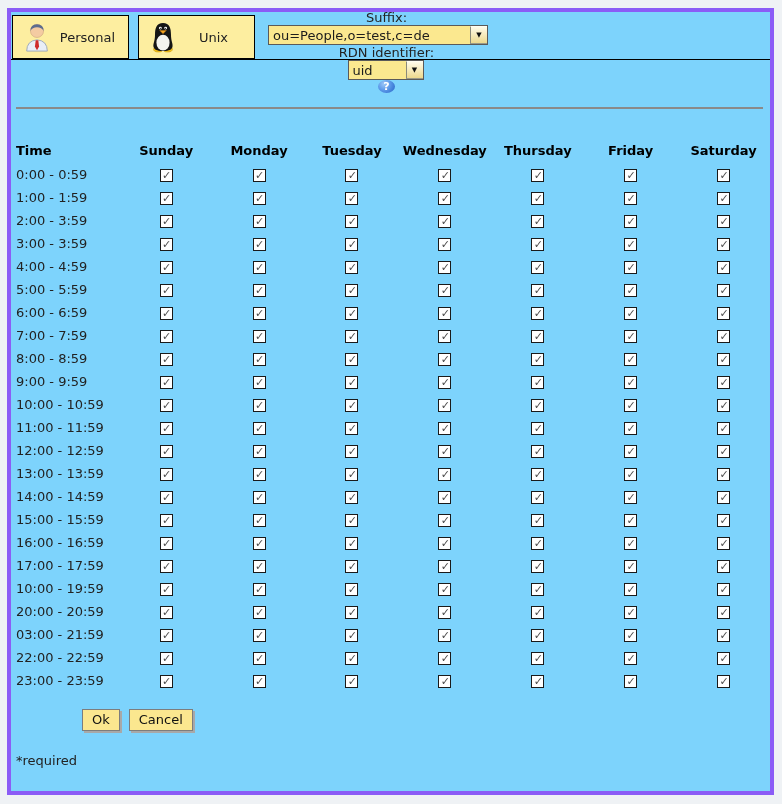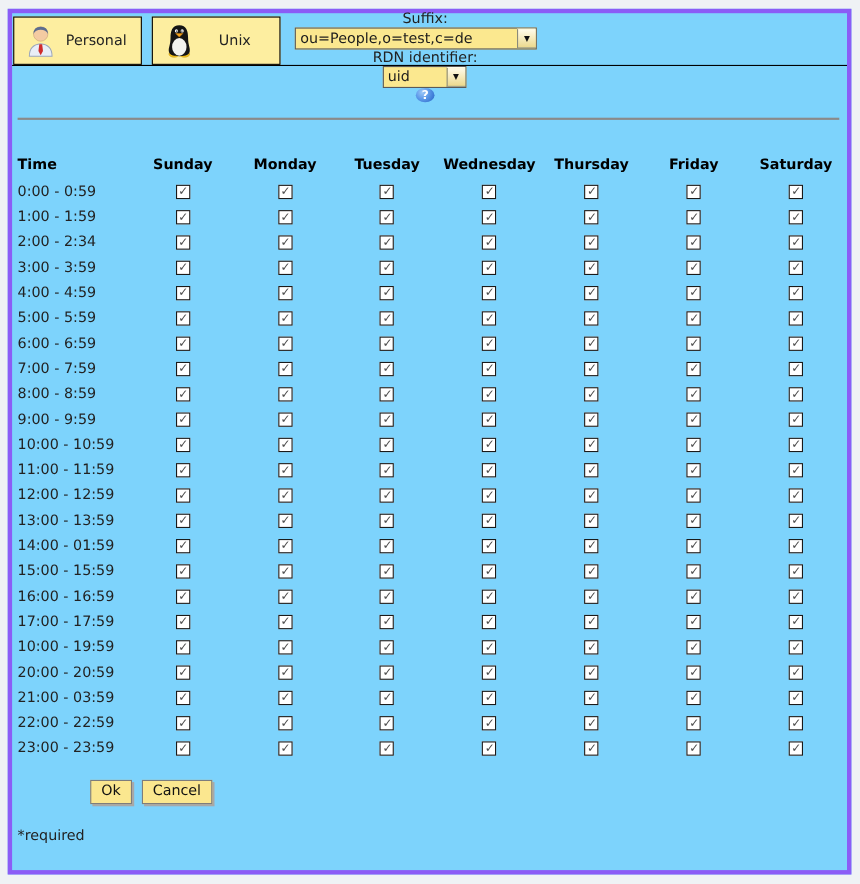--- a/index.html
+++ b/index.html
@@ -170,21 +170,21 @@
           <td>1:00 - 1:59</td>
           <td class="day"><span class="cb"></span></td>
           <td class="day"><span class="cb"></span></td>
           <td class="day"><span class="cb"></span></td>
           <td class="day"><span class="cb"></span></td>
           <td class="day"><span class="cb"></span></td>
           <td class="day"><span class="cb"></span></td>
           <td class="day"><span class="cb"></span></td>
         </tr>
         <tr>
-          <td>2:00 - 2:34</td>
+          <td>2:00 - 3:59</td>
           <td class="day"><span class="cb"></span></td>
           <td class="day"><span class="cb"></span></td>
           <td class="day"><span class="cb"></span></td>
           <td class="day"><span class="cb"></span></td>
           <td class="day"><span class="cb"></span></td>
           <td class="day"><span class="cb"></span></td>
           <td class="day"><span class="cb"></span></td>
         </tr>
         <tr>
           <td>3:00 - 3:59</td>
@@ -290,21 +290,21 @@
           <td>13:00 - 13:59</td>
           <td class="day"><span class="cb"></span></td>
           <td class="day"><span class="cb"></span></td>
           <td class="day"><span class="cb"></span></td>
           <td class="day"><span class="cb"></span></td>
           <td class="day"><span class="cb"></span></td>
           <td class="day"><span class="cb"></span></td>
           <td class="day"><span class="cb"></span></td>
         </tr>
         <tr>
-          <td>14:00 - 01:59</td>
+          <td>14:00 - 14:59</td>
           <td class="day"><span class="cb"></span></td>
           <td class="day"><span class="cb"></span></td>
           <td class="day"><span class="cb"></span></td>
           <td class="day"><span class="cb"></span></td>
           <td class="day"><span class="cb"></span></td>
           <td class="day"><span class="cb"></span></td>
           <td class="day"><span class="cb"></span></td>
         </tr>
         <tr>
           <td>15:00 - 15:59</td>
@@ -350,21 +350,21 @@
           <td>20:00 - 20:59</td>
           <td class="day"><span class="cb"></span></td>
           <td class="day"><span class="cb"></span></td>
           <td class="day"><span class="cb"></span></td>
           <td class="day"><span class="cb"></span></td>
           <td class="day"><span class="cb"></span></td>
           <td class="day"><span class="cb"></span></td>
           <td class="day"><span class="cb"></span></td>
         </tr>
         <tr>
-          <td>21:00 - 03:59</td>
+          <td>03:00 - 21:59</td>
           <td class="day"><span class="cb"></span></td>
           <td class="day"><span class="cb"></span></td>
           <td class="day"><span class="cb"></span></td>
           <td class="day"><span class="cb"></span></td>
           <td class="day"><span class="cb"></span></td>
           <td class="day"><span class="cb"></span></td>
           <td class="day"><span class="cb"></span></td>
         </tr>
         <tr>
           <td>22:00 - 22:59</td>

